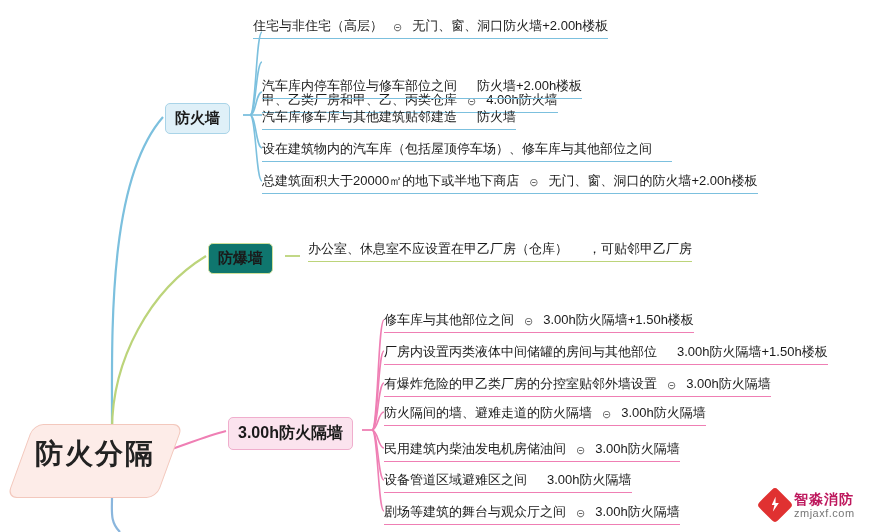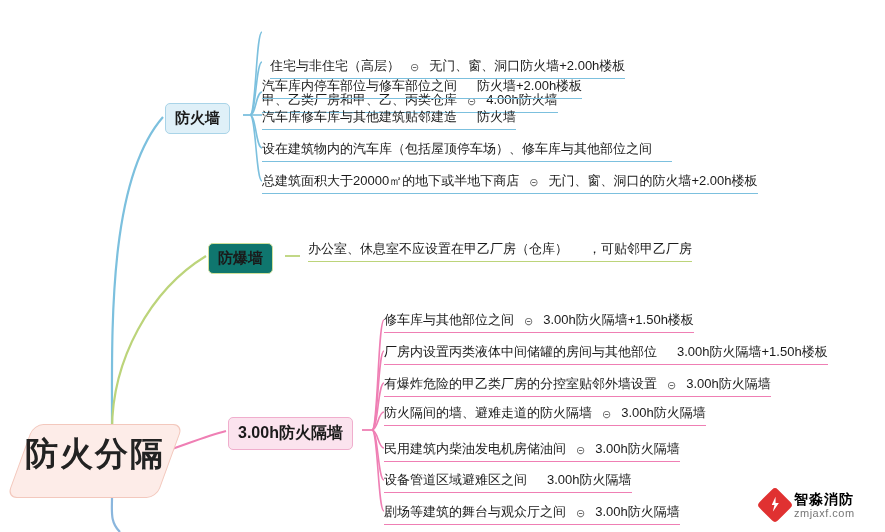--- a/index.html
+++ b/index.html
@@ -45,21 +45,21 @@
   }
   .root-label {
     position: absolute;
     left: 20px;
     top: 424px;
     width: 150px;
     height: 60px;
     display: flex;
     align-items: center;
     justify-content: center;
-    font-size: 33px;
+    font-size: 28px;
     font-weight: bold;
     color: #222;
     letter-spacing: 2px;
   }
   
   .branch {
     border-radius: 5px;
     padding: 5px 9px;
     font-size: 15px;
     color: #1a1a1a;
@@ -133,21 +133,21 @@
     transform: rotate(-45deg);
   }
   .logo-text {
     display: flex;
     flex-direction: column;
     line-height: 1.15;
   }
   .logo-main {
     font-size: 14px;
     font-weight: bold;
-    color: #000000;
+    color: #be185d;
     letter-spacing: 1px;
   }
   .logo-sub {
     font-size: 11px;
     color: #777;
     letter-spacing: 0.5px;
   }
 </style>
 </head>
 <body>
@@ -184,21 +184,21 @@
     <path d="M372,430 C378,430 378,511 384,511" stroke="#ef7fb4" stroke-width="1.6" fill="none"></path>
   </svg>
 
   <div class="node root"></div>
   <div class="root-label">防火分隔</div>
 
   <div class="node branch branch-fw">
     <span>防火墙</span>
   </div>
 
-  <div class="node leaf u-blue" style="left:270px; top:17px;margin-top:40px;">
+  <div class="node leaf u-blue" style="left:253px; top:17px;">
     <span>住宅与非住宅（高层）</span>
     <span class="sep">⊝</span>
     <span>无门、窗、洞口防火墙+2.00h楼板</span>
   </div>
 
   <div class="node leaf u-blue" style="left:262px; top:47px;margin-top:44px;">
     <span>甲、乙类厂房和甲、乙、丙类仓库</span>
     <span class="sep">⊝</span>
     <span>4.00h防火墙</span>
   </div>

